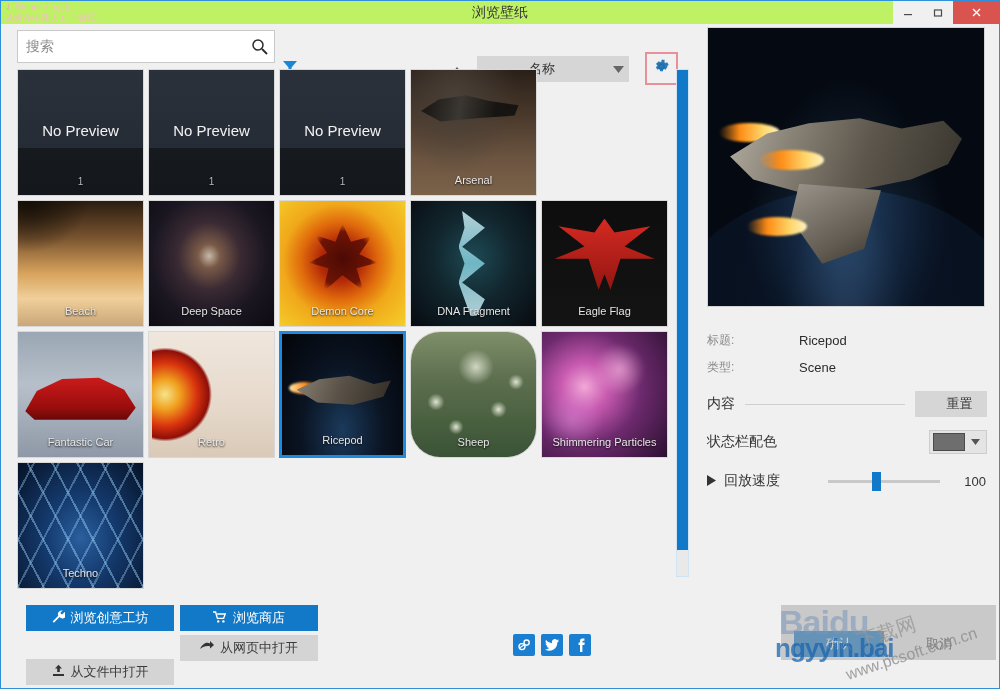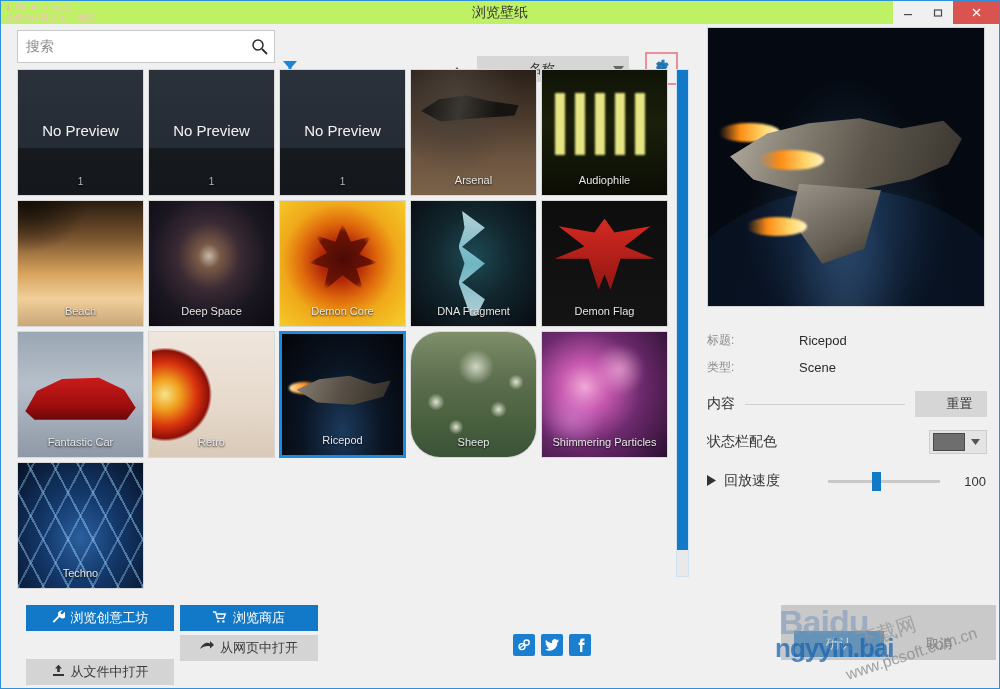--- a/index.html
+++ b/index.html
@@ -387,43 +387,39 @@
       </div>
       <div class="tile nopreview" style="left: 262px; top: 0px;">
         <div class="thumb"></div>
         <div class="np-text">No Preview</div>
         <div class="caption">1</div>
       </div>
       <div class="tile" style="left: 393px; top: 0px;">
         <div class="thumb art-arsenal"></div>
         <div class="caption">Arsenal</div>
       </div>
-      <div class="tile" style="left: 524px; top: 0px;">
-        <div class="thumb art-audiophile"></div>
-        <div class="caption">Audiophile</div>
-      </div>
       <div class="tile" style="left: 0px; top: 131px;">
         <div class="thumb art-beach"></div>
         <div class="caption">Beach</div>
       </div>
       <div class="tile" style="left: 131px; top: 131px;">
         <div class="thumb art-deepspace"></div>
         <div class="caption">Deep Space</div>
       </div>
       <div class="tile" style="left: 262px; top: 131px;">
         <div class="thumb art-demoncore"></div>
         <div class="caption">Demon Core</div>
       </div>
       <div class="tile" style="left: 393px; top: 131px;">
         <div class="thumb art-dna"></div>
         <div class="caption">DNA Fragment</div>
       </div>
       <div class="tile" style="left: 524px; top: 131px;">
         <div class="thumb art-eagle"></div>
-        <div class="caption">Demon Flag</div>
+        <div class="caption">Eagle Flag</div>
       </div>
       <div class="tile" style="left: 0px; top: 262px;">
         <div class="thumb art-car"></div>
         <div class="caption">Fantastic Car</div>
       </div>
       <div class="tile" style="left: 131px; top: 262px;">
         <div class="thumb art-retro"></div>
         <div class="caption">Retro</div>
       </div>
       <div class="tile selected" style="left: 262px; top: 262px;">

